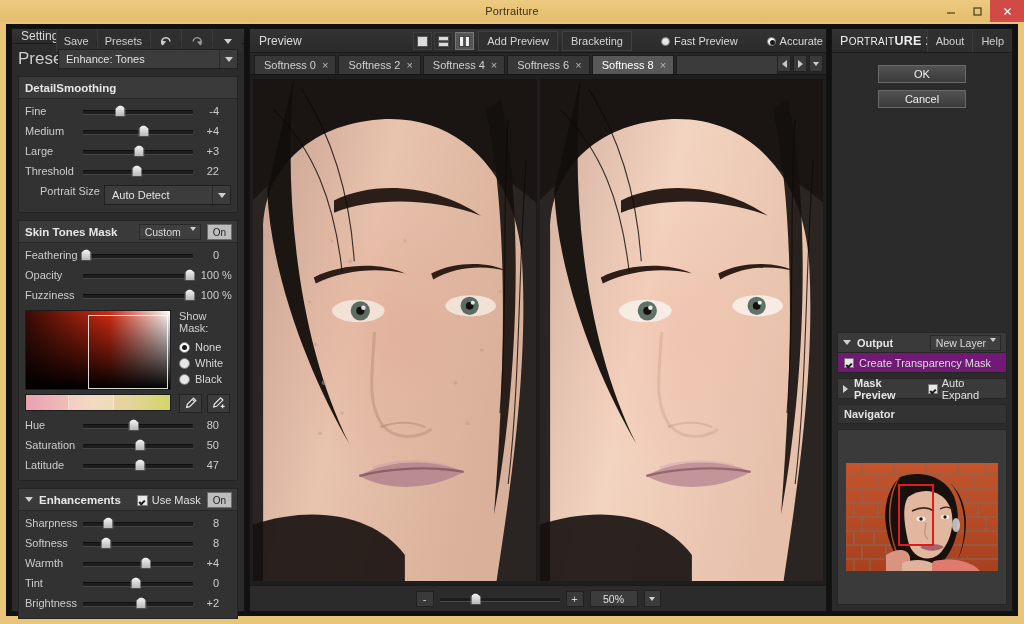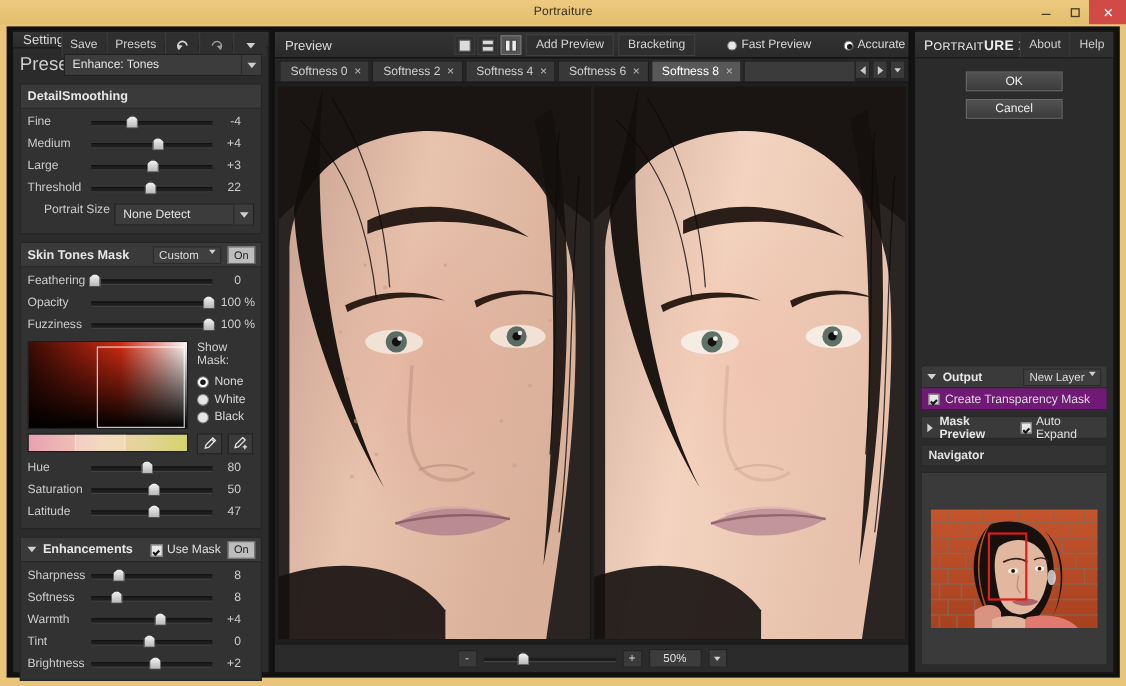--- a/index.html
+++ b/index.html
@@ -132,21 +132,21 @@
   .huewrap{ display:flex; margin:4px 6px 0 6px; gap:8px; }
   .huestrip{ width:146px; height:17px; border:1px solid #1c1c1c;
      background:linear-gradient(to right,#e9a0b1 0%, #eeb7b5 22%, #f0cfae 46%, #e4d49a 72%, #d3d46a 100%); position:relative;}
   .huestrip .mk{ position:absolute; left:42px; top:0; bottom:0; width:46px; background:rgba(255,255,255,.22); border-left:1px solid rgba(255,255,255,.35);border-right:1px solid rgba(255,255,255,.35);}
   .eyes{ display:flex; gap:5px; }
   .eyebtn{ width:23px;height:19px;background:#3b3b3b;border:1px solid #222;display:flex;align-items:center;justify-content:center;}
 
   
   .preview{
     position:absolute; left:243px; top:4px; width:578px; height:584px;
-    background:#000000; border:1px solid #141414; display:flex; flex-direction:column;justify-content:flex-end;
+    background:#0ea5e9; border:1px solid #141414; display:flex; flex-direction:column;justify-content:flex-end;
   }
   .pHead{ height:24px; background:linear-gradient(#343434,#2a2a2a); border-bottom:1px solid #1a1a1a;
     display:flex; align-items:center; padding-left:9px; position:relative;}
   .pHead .lbl{ font-size:12px; color:#d9d9d9;}
   .pTools{ position:absolute; right:3px; top:1px; height:22px; display:flex; align-items:center; gap:0;}
   .vbtn{ width:19px;height:18px;background:#2f2f2f;border:1px solid #3d3d3d;margin-left:2px;
      display:flex;align-items:center;justify-content:center;}
   .vbtn.act{ background:#555; border-color:#777; }
   .tbtn{ height:20px; padding:0 8px; margin-left:4px; font-size:11px; color:#d4d4d4;
      background:#2f2f2f; border:1px solid #404040; display:flex;align-items:center;}
@@ -307,21 +307,21 @@
           <span class="track">
               <span class="knob" style="left:49%"></span>
             </span>
           <span class="val">22</span>
             <span class="unit"></span>
         </div>
 
         <div class="pSizeRow">
           <span class="cap">Portrait Size</span>
           <span class="combo">
-            <span>None Detect</span>
+            <span>Auto Detect</span>
             <span class="arrow">
                 <span class="tri"></span>
               </span>
           </span>
         </div>
       </div>
 
       <div class="group">
         <div class="grpHead">
           <span>Skin Tones Mask</span>

